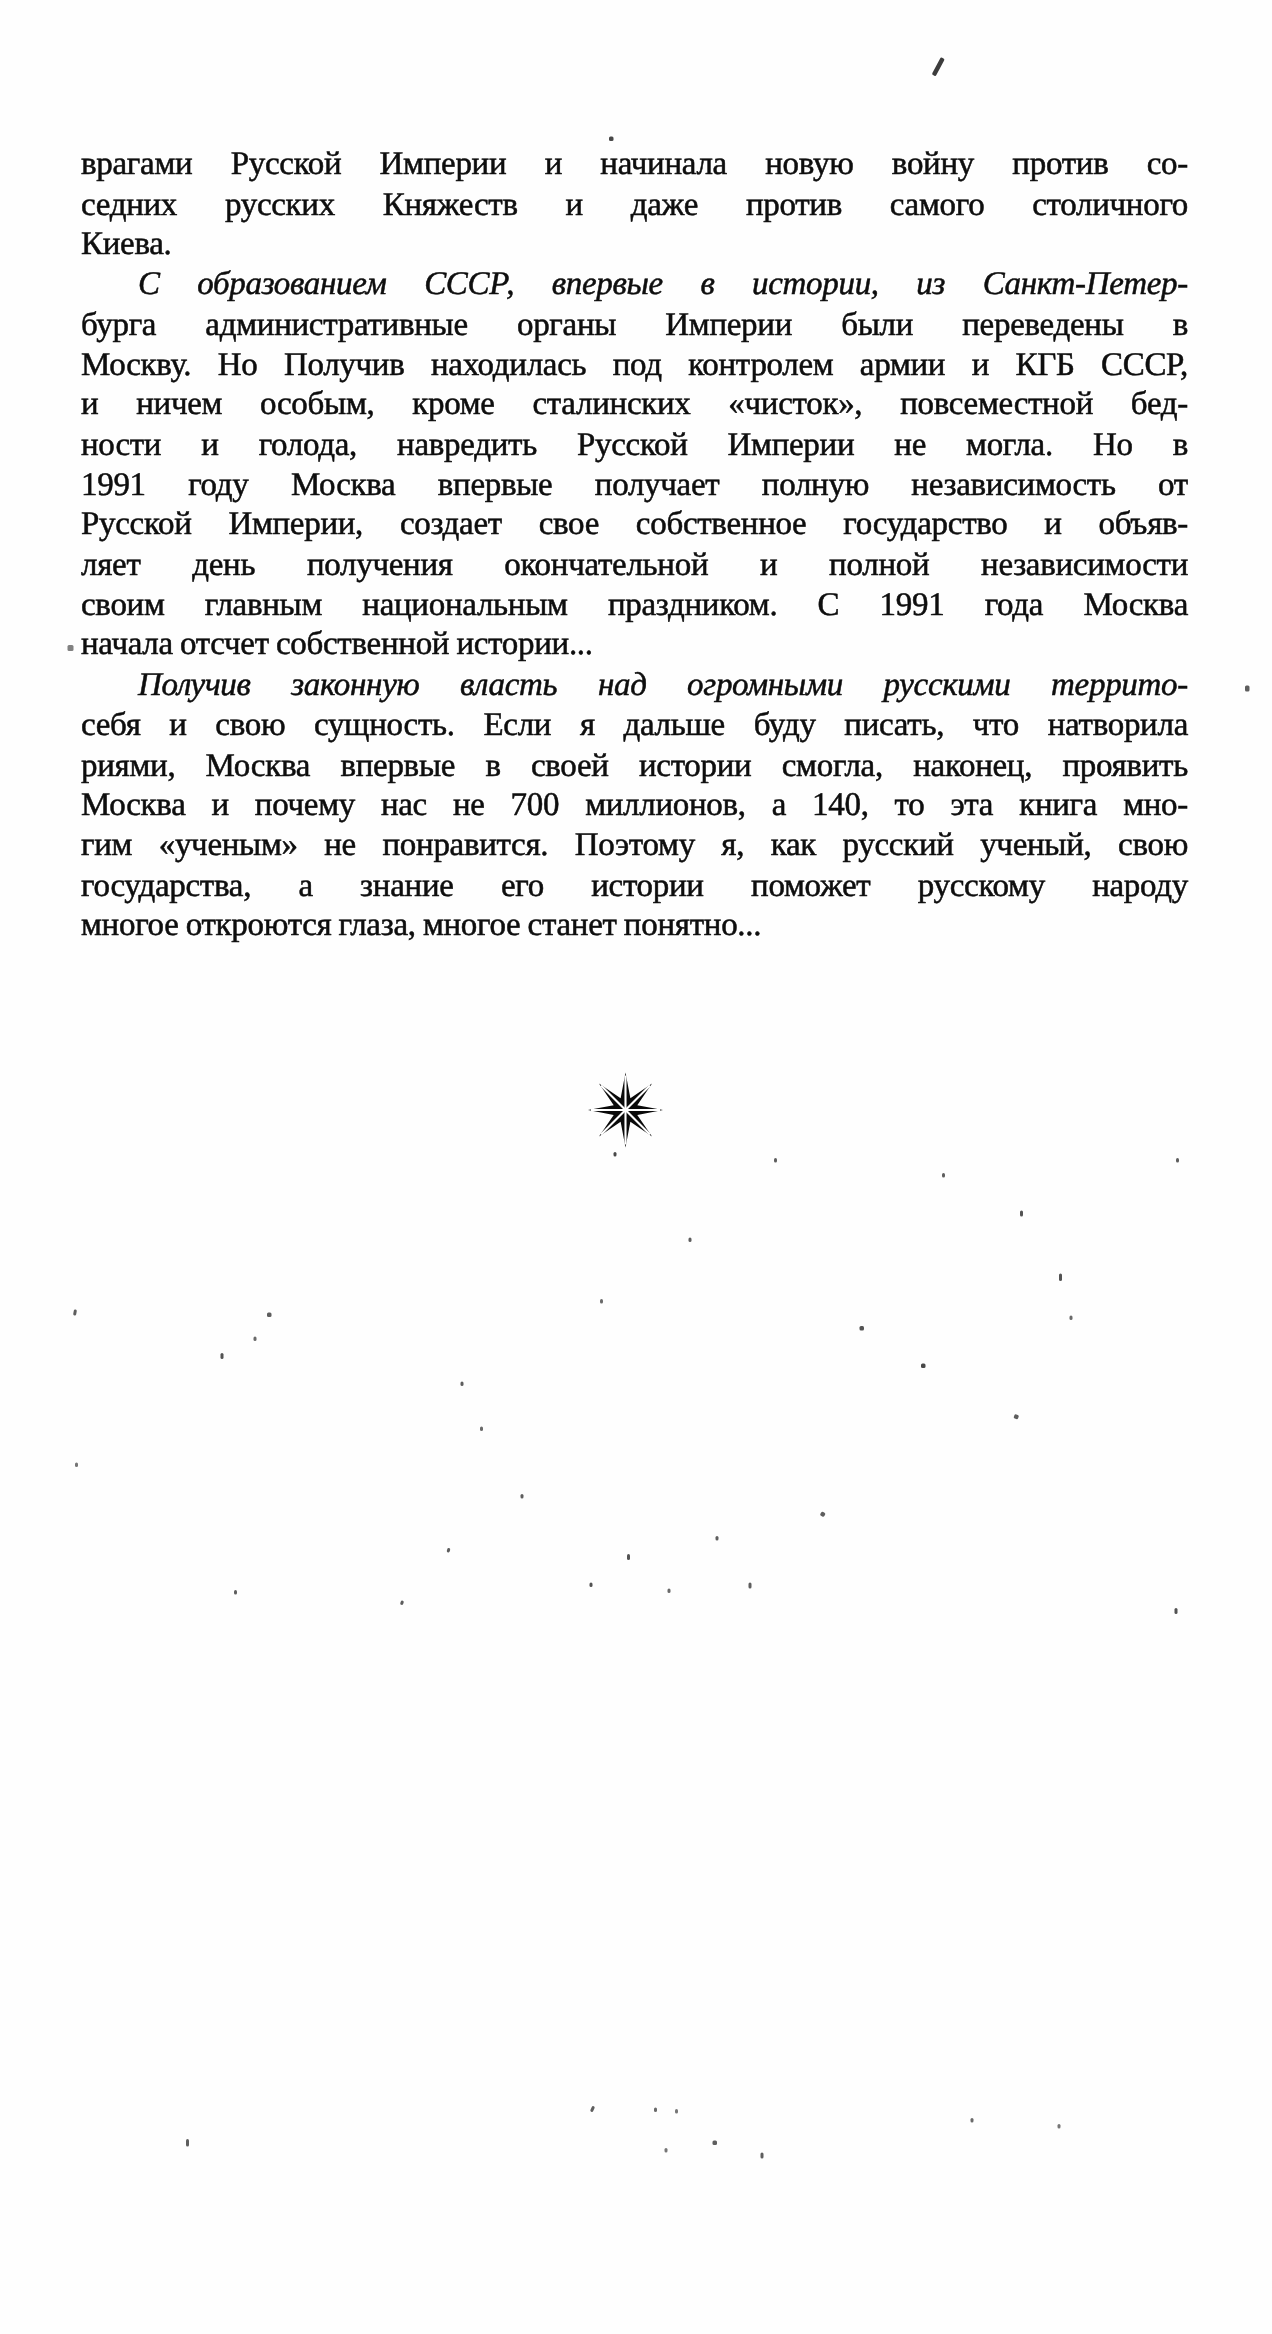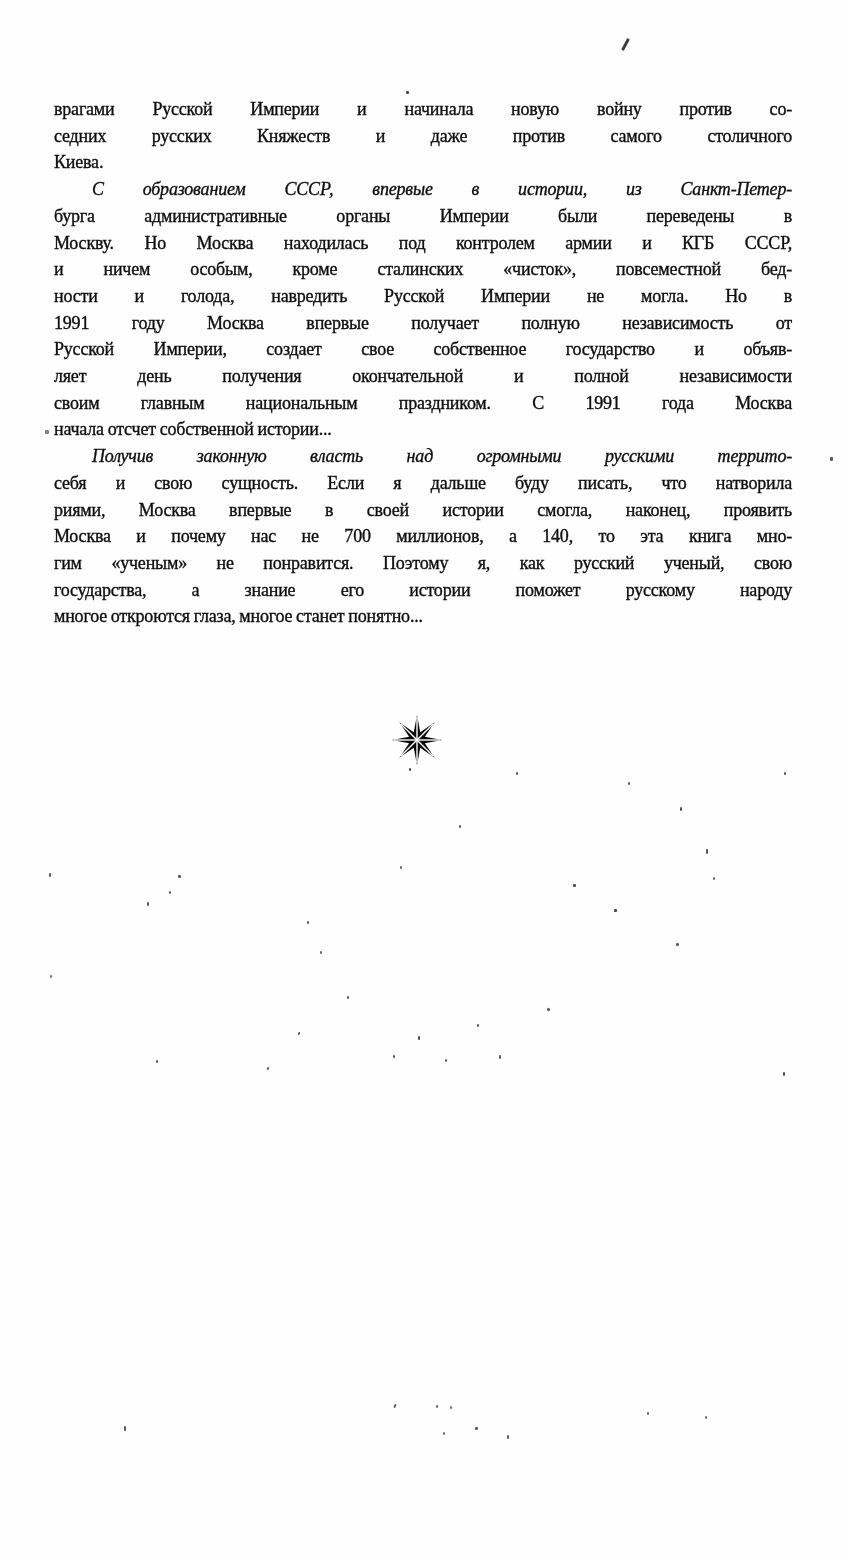--- a/index.html
+++ b/index.html
@@ -10,21 +10,21 @@
     background: #fefefe;
     overflow: hidden;
     font-family: "Liberation Serif", serif;
   }
   .text-block {
     position: absolute;
     left: 54px;
     top: 96px;
     width: 738px;
     color: #0e0e0e;
-    font-size: 18px;
+    font-size: 22px;
     line-height: 26.7px;
     letter-spacing: -0.2px;
     word-spacing: -0.5px;
     -webkit-text-stroke: 0.35px #0e0e0e;
   }
   .paragraph { margin: 0; }
   .line {
     text-align: justify;
     text-align-last: justify;
     white-space: normal;
@@ -56,21 +56,21 @@
 
   <div class="text-block" id="text-block">
       <div class="paragraph">
         <div class="line">врагами Русской Империи и начинала новую войну против со-</div>
         <div class="line">седних русских Княжеств и даже против самого столичного</div>
         <div class="line last-line">Киева.</div>
       </div>
       <div class="paragraph indent">
         <div class="line">С образованием СССР, впервые в истории, из Санкт-Петер-</div>
         <div class="line">бурга административные органы Империи были переведены в</div>
-        <div class="line">Москву. Но Москва находилась под контролем армии и КГБ СССР,</div>
+        <div class="line">Москву. Но Получив находилась под контролем армии и КГБ СССР,</div>
         <div class="line">и ничем особым, кроме сталинских «чисток», повсеместной бед-</div>
         <div class="line">ности и голода, навредить Русской Империи не могла. Но в</div>
         <div class="line">1991 году Москва впервые получает полную независимость от</div>
         <div class="line">Русской Империи, создает свое собственное государство и объяв-</div>
         <div class="line">ляет день получения окончательной и полной независимости</div>
         <div class="line">своим главным национальным праздником. С 1991 года Москва</div>
         <div class="line last-line">начала отсчет собственной истории...</div>
       </div>
       <div class="paragraph indent">
         <div class="line">Получив законную власть над огромными русскими террито-</div>

